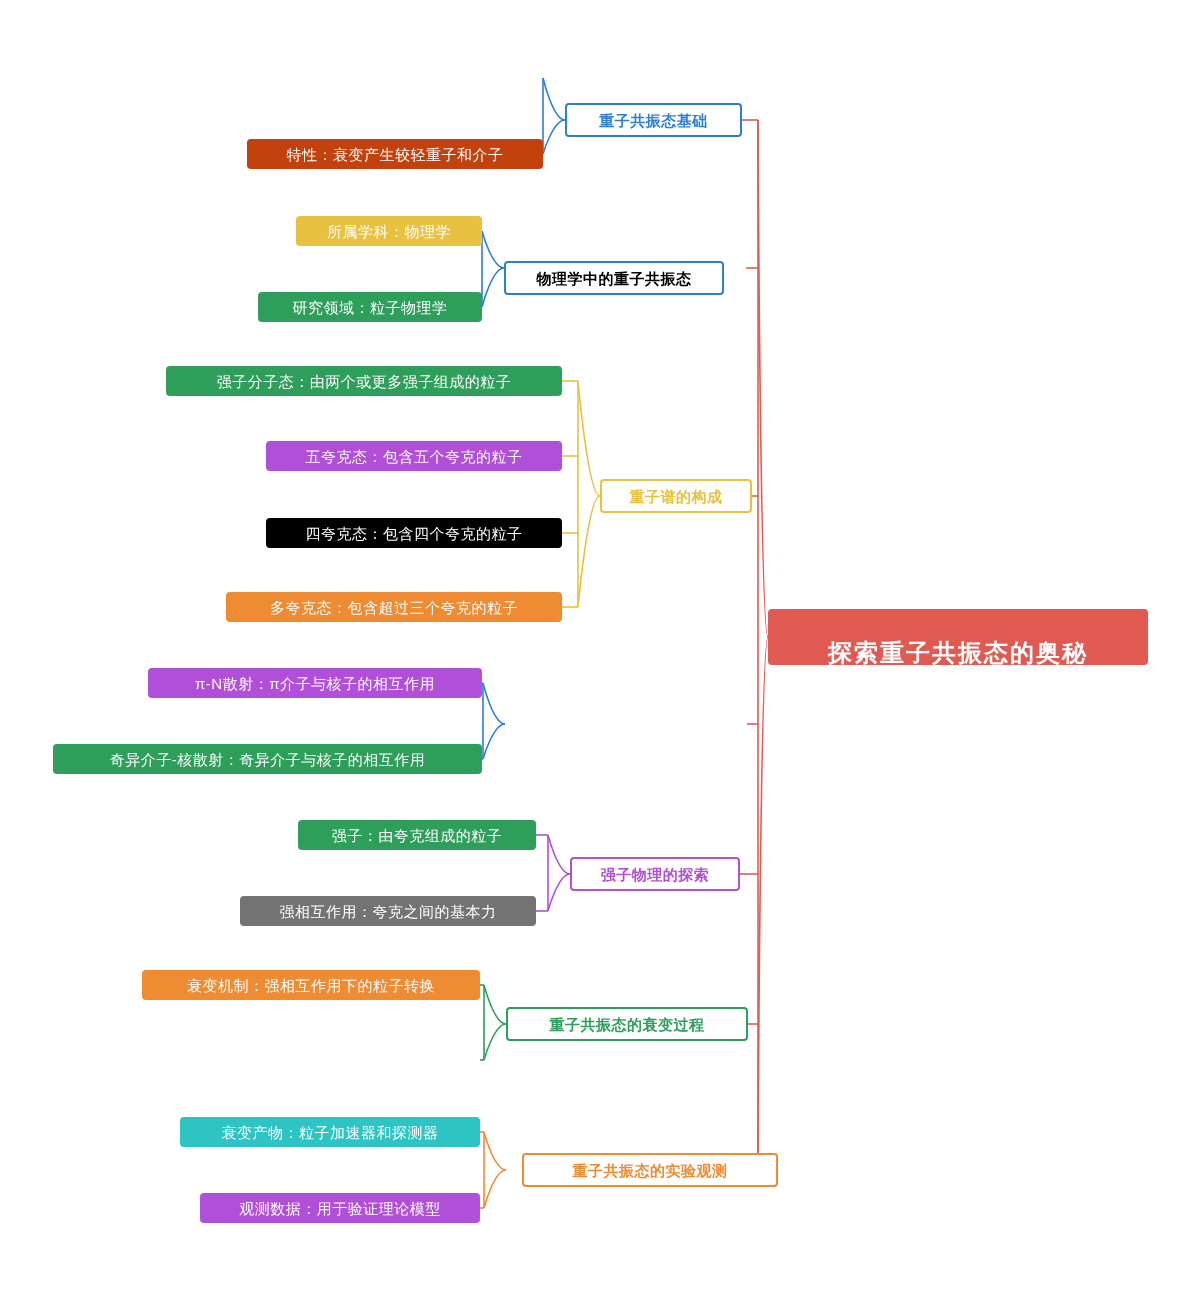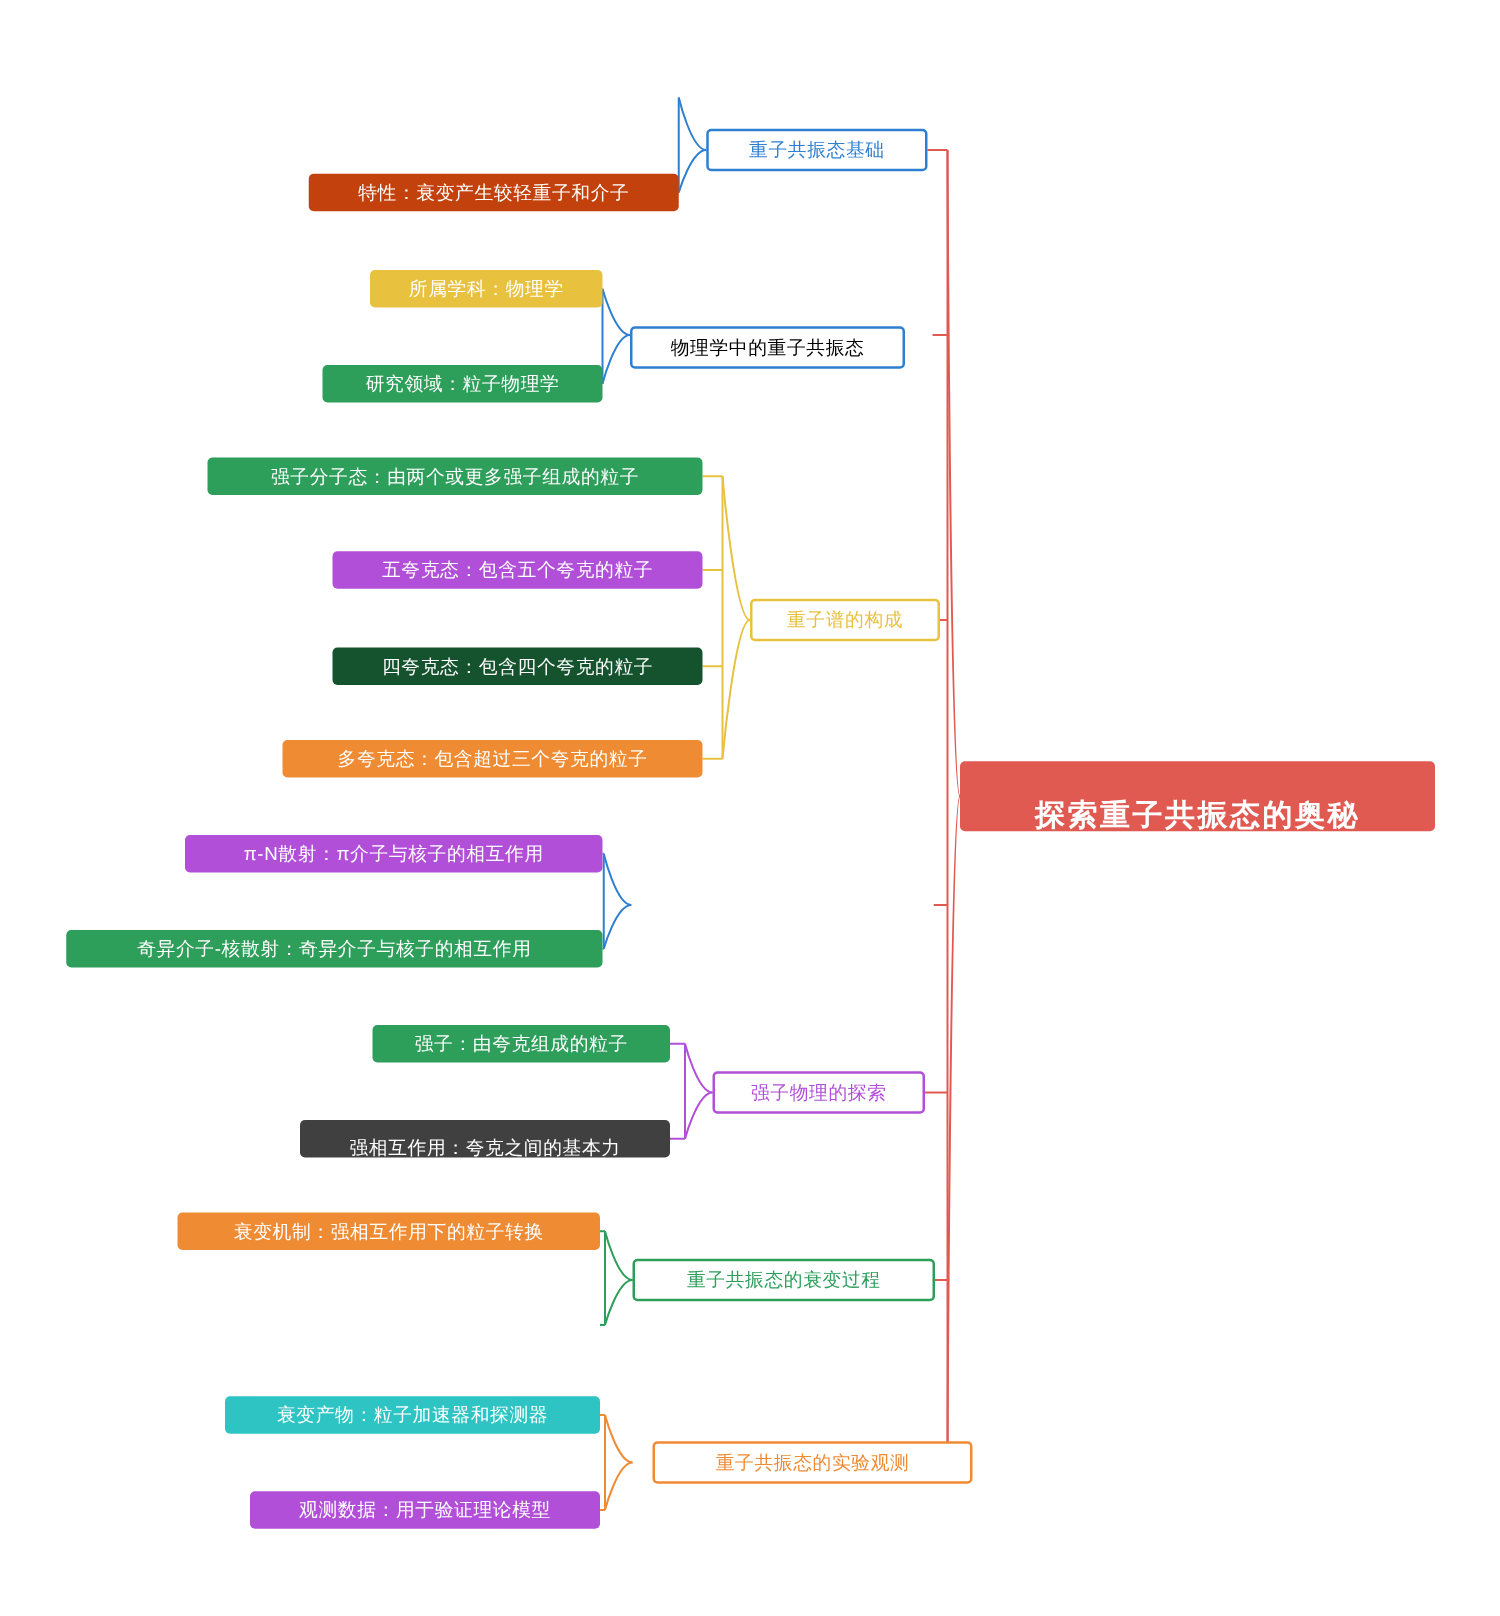--- a/index.html
+++ b/index.html
@@ -43,21 +43,21 @@
     height: 30px;
     font-size: 15px;
     padding: 0 10px;
   }
   .branch {
     height: 34px;
     font-size: 15px;
     padding: 0 12px;
     background: #ffffff;
     border: 2px solid #999;
-    font-weight: normal;
+    font-weight: bold;
   }
   .root {
     height: 56px;
     font-size: 24px;
     padding: 0 18px;
     background: #e05a52;
     color: #ffffff;
     border-radius: 4px;
     font-weight: bold;
     letter-spacing: 2px;
@@ -137,39 +137,39 @@
     </div>
     <div class="node branch" style="left: 600px; top: 479px; width: 152px; background: rgb(255, 255, 255); color: rgb(232, 193, 63); border-color: rgb(232, 193, 63);">
       <span>重子谱的构成</span>
     </div>
     <div class="node leaf" style="left: 166px; top: 366px; width: 396px; background: rgb(46, 158, 91); color: rgb(255, 255, 255);">
       <span>强子分子态：由两个或更多强子组成的粒子</span>
     </div>
     <div class="node leaf" style="left: 266px; top: 441px; width: 296px; background: rgb(177, 79, 216); color: rgb(255, 255, 255);">
       <span>五夸克态：包含五个夸克的粒子</span>
     </div>
-    <div class="node leaf" style="left: 266px; top: 518px; width: 296px; background: #14532d; color: rgb(255, 255, 255);">
+    <div class="node leaf" style="left: 266px; top: 518px; width: 296px; background: #000000; color: rgb(255, 255, 255);">
       <span>四夸克态：包含四个夸克的粒子</span>
     </div>
     <div class="node leaf" style="left: 226px; top: 592px; width: 336px; background: rgb(239, 139, 51); color: rgb(255, 255, 255);">
       <span>多夸克态：包含超过三个夸克的粒子</span>
     </div>
     <div class="node leaf" style="left: 148px; top: 668px; width: 334px; background: rgb(177, 79, 216); color: rgb(255, 255, 255);">
       <span>π-N散射：π介子与核子的相互作用</span>
     </div>
     <div class="node leaf" style="left: 53px; top: 744px; width: 429px; background: rgb(46, 158, 91); color: rgb(255, 255, 255);">
       <span>奇异介子-核散射：奇异介子与核子的相互作用</span>
     </div>
     <div class="node branch" style="left: 570px; top: 857px; width: 170px; background: rgb(255, 255, 255); color: rgb(177, 79, 216); border-color: rgb(177, 79, 216);">
       <span>强子物理的探索</span>
     </div>
     <div class="node leaf" style="left: 298px; top: 820px; width: 238px; background: rgb(46, 158, 91); color: rgb(255, 255, 255);">
       <span>强子：由夸克组成的粒子</span>
     </div>
-    <div class="node leaf" style="left: 240px; top: 896px; width: 296px; background: #404040; color: rgb(255, 255, 255); align-items: flex-end;">
+    <div class="node leaf" style="left: 240px; top: 896px; width: 296px; background: #737373; color: rgb(255, 255, 255);">
       <span>强相互作用：夸克之间的基本力</span>
     </div>
     <div class="node branch" style="left: 506px; top: 1007px; width: 242px; background: rgb(255, 255, 255); color: rgb(46, 158, 91); border-color: rgb(46, 158, 91);">
       <span>重子共振态的衰变过程</span>
     </div>
     <div class="node leaf" style="left: 142px; top: 970px; width: 338px; background: rgb(239, 139, 51); color: rgb(255, 255, 255);">
       <span>衰变机制：强相互作用下的粒子转换</span>
     </div>
     <div class="node branch" style="left: 506px; top: 1153px; width: 256px; background: rgb(255, 255, 255); color: rgb(239, 139, 51); border-color: rgb(239, 139, 51); margin-left: 16px;">
       <span>重子共振态的实验观测</span>

